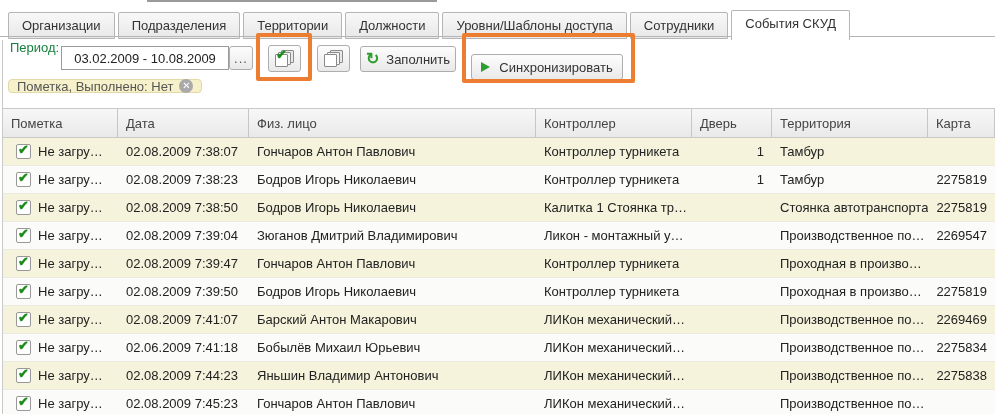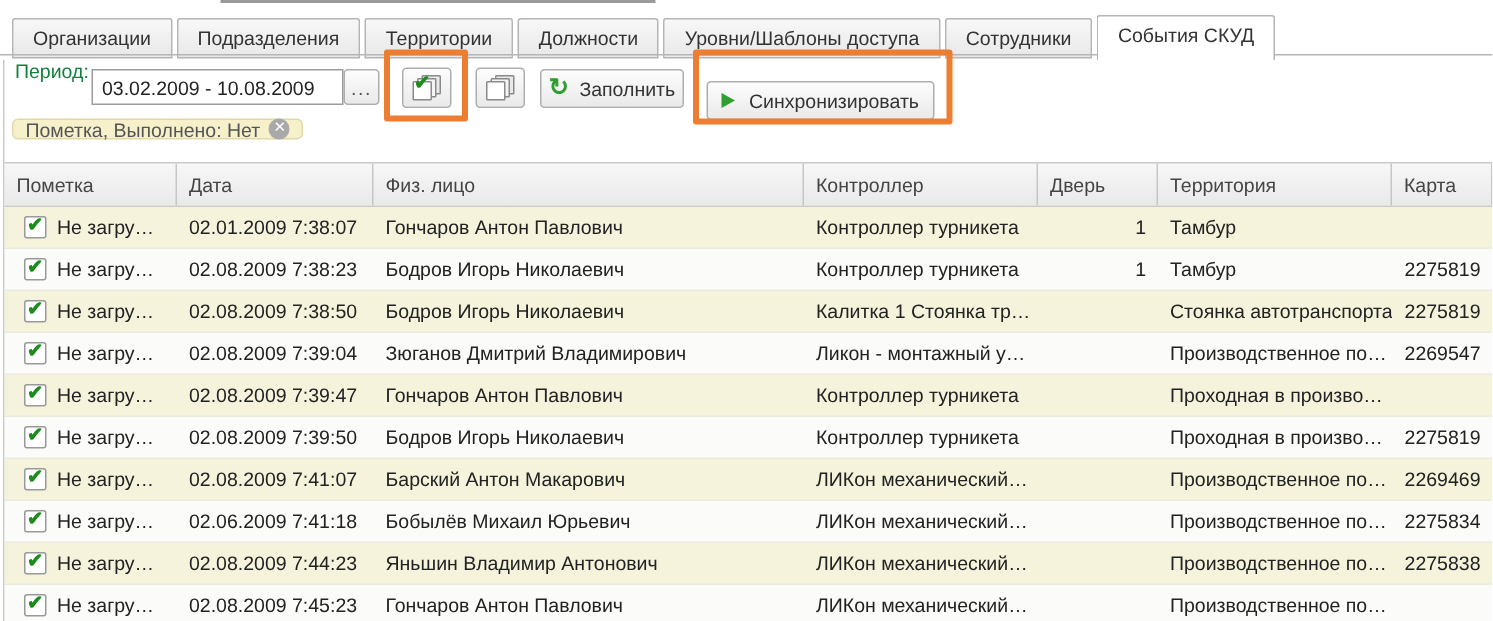--- a/index.html
+++ b/index.html
@@ -28,21 +28,21 @@
     border: 1px solid #b5b5b5; border-radius: 2px 2px 0 0;
     color: #333; white-space: nowrap; z-index: 0; cursor: default;
   }
   .tab.active { background: #fff; height: 30px; border-bottom: none; z-index: 2; position: relative; }
 
   
   .period-label { position: absolute; left: 10px; top: 36px; height: 24px; line-height: 24px; color: #15803d; }
   .period-input {
     position: absolute; left: 61px; top: 46px; width: 168px; height: 24px;
     border: 1px solid #9b9b9b; background: #fff; padding: 0 6px;
-    font-family: "Liberation Sans", sans-serif; font-size: 13px; color: #222;
+    font-family: "Liberation Sans", sans-serif; font-size: 13px; color: #222; text-align: center;
   }
   .btn {
     position: absolute; display: flex; align-items: center; justify-content: center;
     background: linear-gradient(#fdfdfd, #e9e9e9);
     border: 1px solid #adadad; border-radius: 3px; color: #333; cursor: default;
   }
   .ellipsis-btn { left: 229px; top: 46px; width: 24px; height: 24px; color: #555; letter-spacing: 1px; }
   .iconbtn-mark { left: 268px; top: 45px; width: 33px; height: 27px; }
   .iconbtn-copy { left: 317px; top: 45px; width: 33px; height: 27px; }
   .fill-btn { left: 360px; top: 46px; width: 96px; height: 26px; gap: 7px; }
@@ -161,21 +161,21 @@
     <div class="th c6">Карта</div>
   </div>
   <div id="tbody">
       <div class="trow odd">
         <div class="cell c0">
           <span class="cbx">
             <span class="tick-green">✔</span>
           </span>
           <span>Не загру…</span>
         </div>
-        <div class="cell c1">02.01.2009 7:38:07</div>
+        <div class="cell c1">02.08.2009 7:38:07</div>
         <div class="cell c2">Гончаров Антон Павлович</div>
         <div class="cell c3">Контроллер турникета</div>
         <div class="cell c4 num">1</div>
         <div class="cell c5">Тамбур</div>
         <div class="cell c6 num"></div>
       </div>
       <div class="trow even">
         <div class="cell c0">
           <span class="cbx">
             <span class="tick-green">✔</span>

